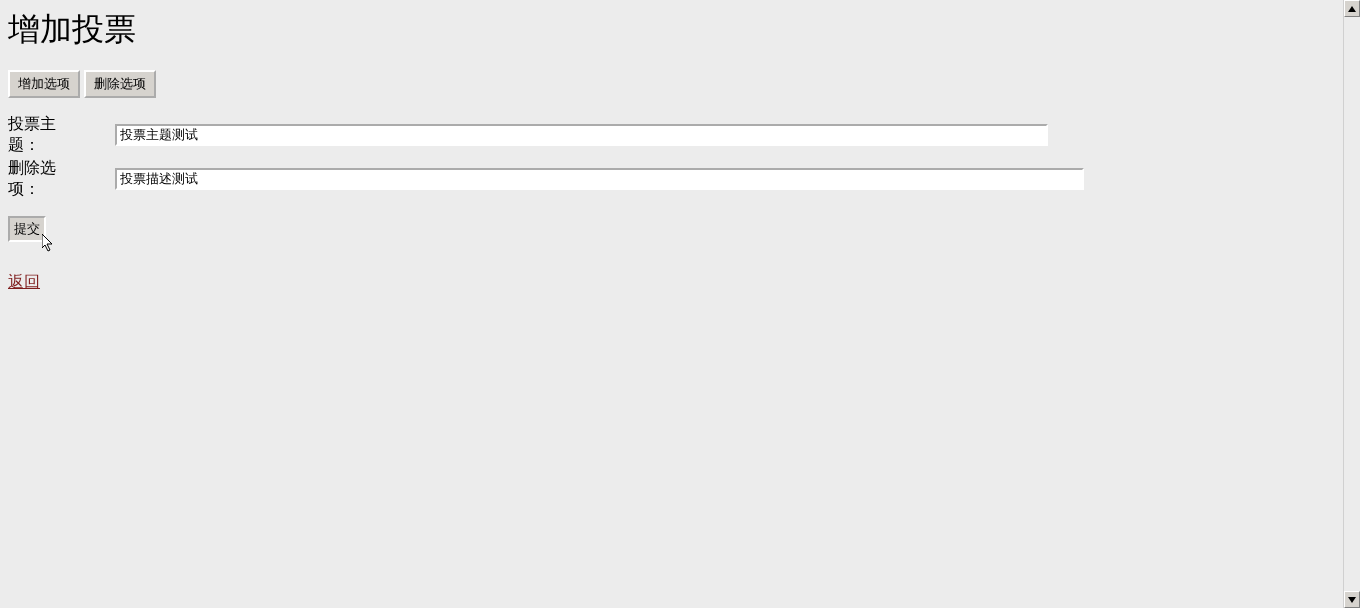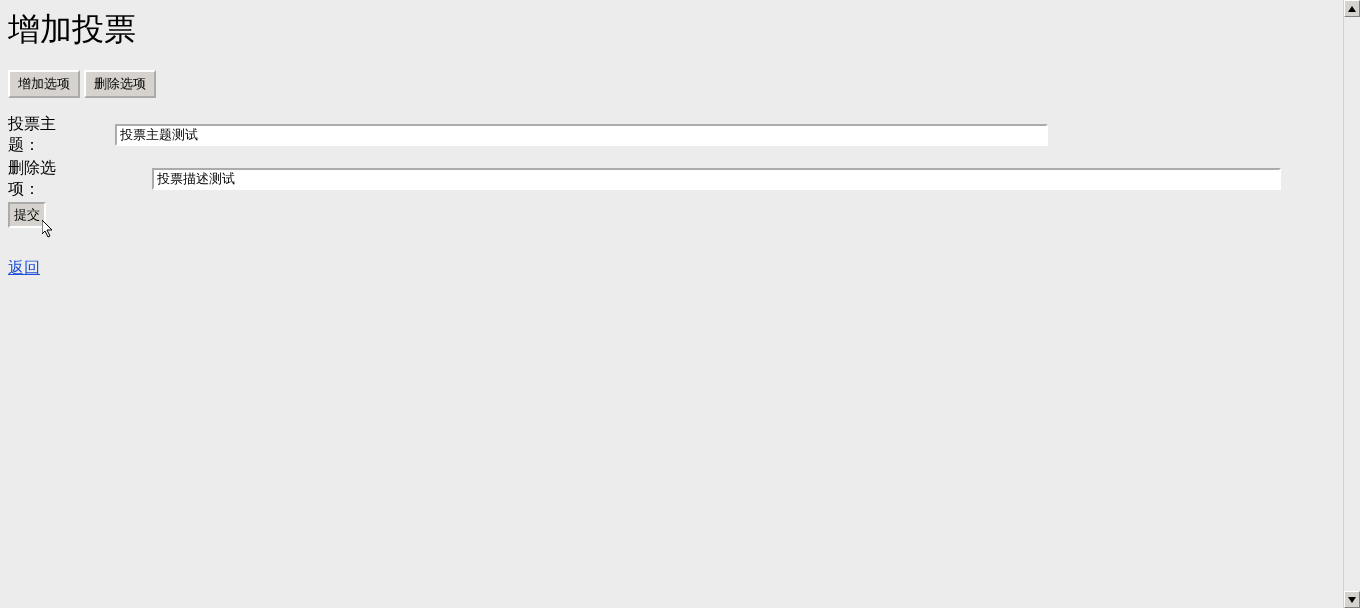--- a/index.html
+++ b/index.html
@@ -67,27 +67,27 @@
       font-family: "SimSun", serif;
       font-size: 13px;
       padding: 2px 3px;
       border: 2px inset #fff;
       background: #fff;
       height: 22px;
     }
     .w-subject { width: 78px; }
     .w-option { width: 58px; }
     .ret-link {
-      color: #1d4ed8;
+      color: #7f1d1d;
       text-decoration: underline;
       font-size: 16px;
       display: inline-block;
       margin-top: 30px;
     }
-    .submit-row { margin-top: 2px; position: relative; }
+    .submit-row { margin-top: 16px; position: relative; }
     .cursor-arrow {
       position: absolute;
       left: 34px; top: 18px;
       pointer-events: none;
     }
   </style>
 </head>
 <body>
 
 <div class="viewport">
@@ -99,21 +99,21 @@
       <button>删除选项</button>
     </div>
 
     <div class="field-row">
       <span class="field-label w-subject">投票主题：</span>
       <input class="field-input" style="width: 933px;" type="text" value="投票主题测试">
     </div>
 
     <div class="field-row">
       <span class="field-label w-subject">删除选项：</span>
-      <input class="field-input" style="width: 1129px; margin-left: 37px;" type="text" value="投票描述测试">
+      <input class="field-input" style="width: 969px;" type="text" value="投票描述测试">
     </div>
 
 
 
 
     <div class="submit-row">
       <button class="submit pressed">提交</button>
       <svg class="cursor-arrow" width="14" height="20" viewBox="0 0 14 20">
         <path d="M0 0 L0 14 L3 11 L6 17 L8 16 L5 10 L10 10 Z" fill="#fff" stroke="#000" stroke-width="1"></path>
       </svg>

